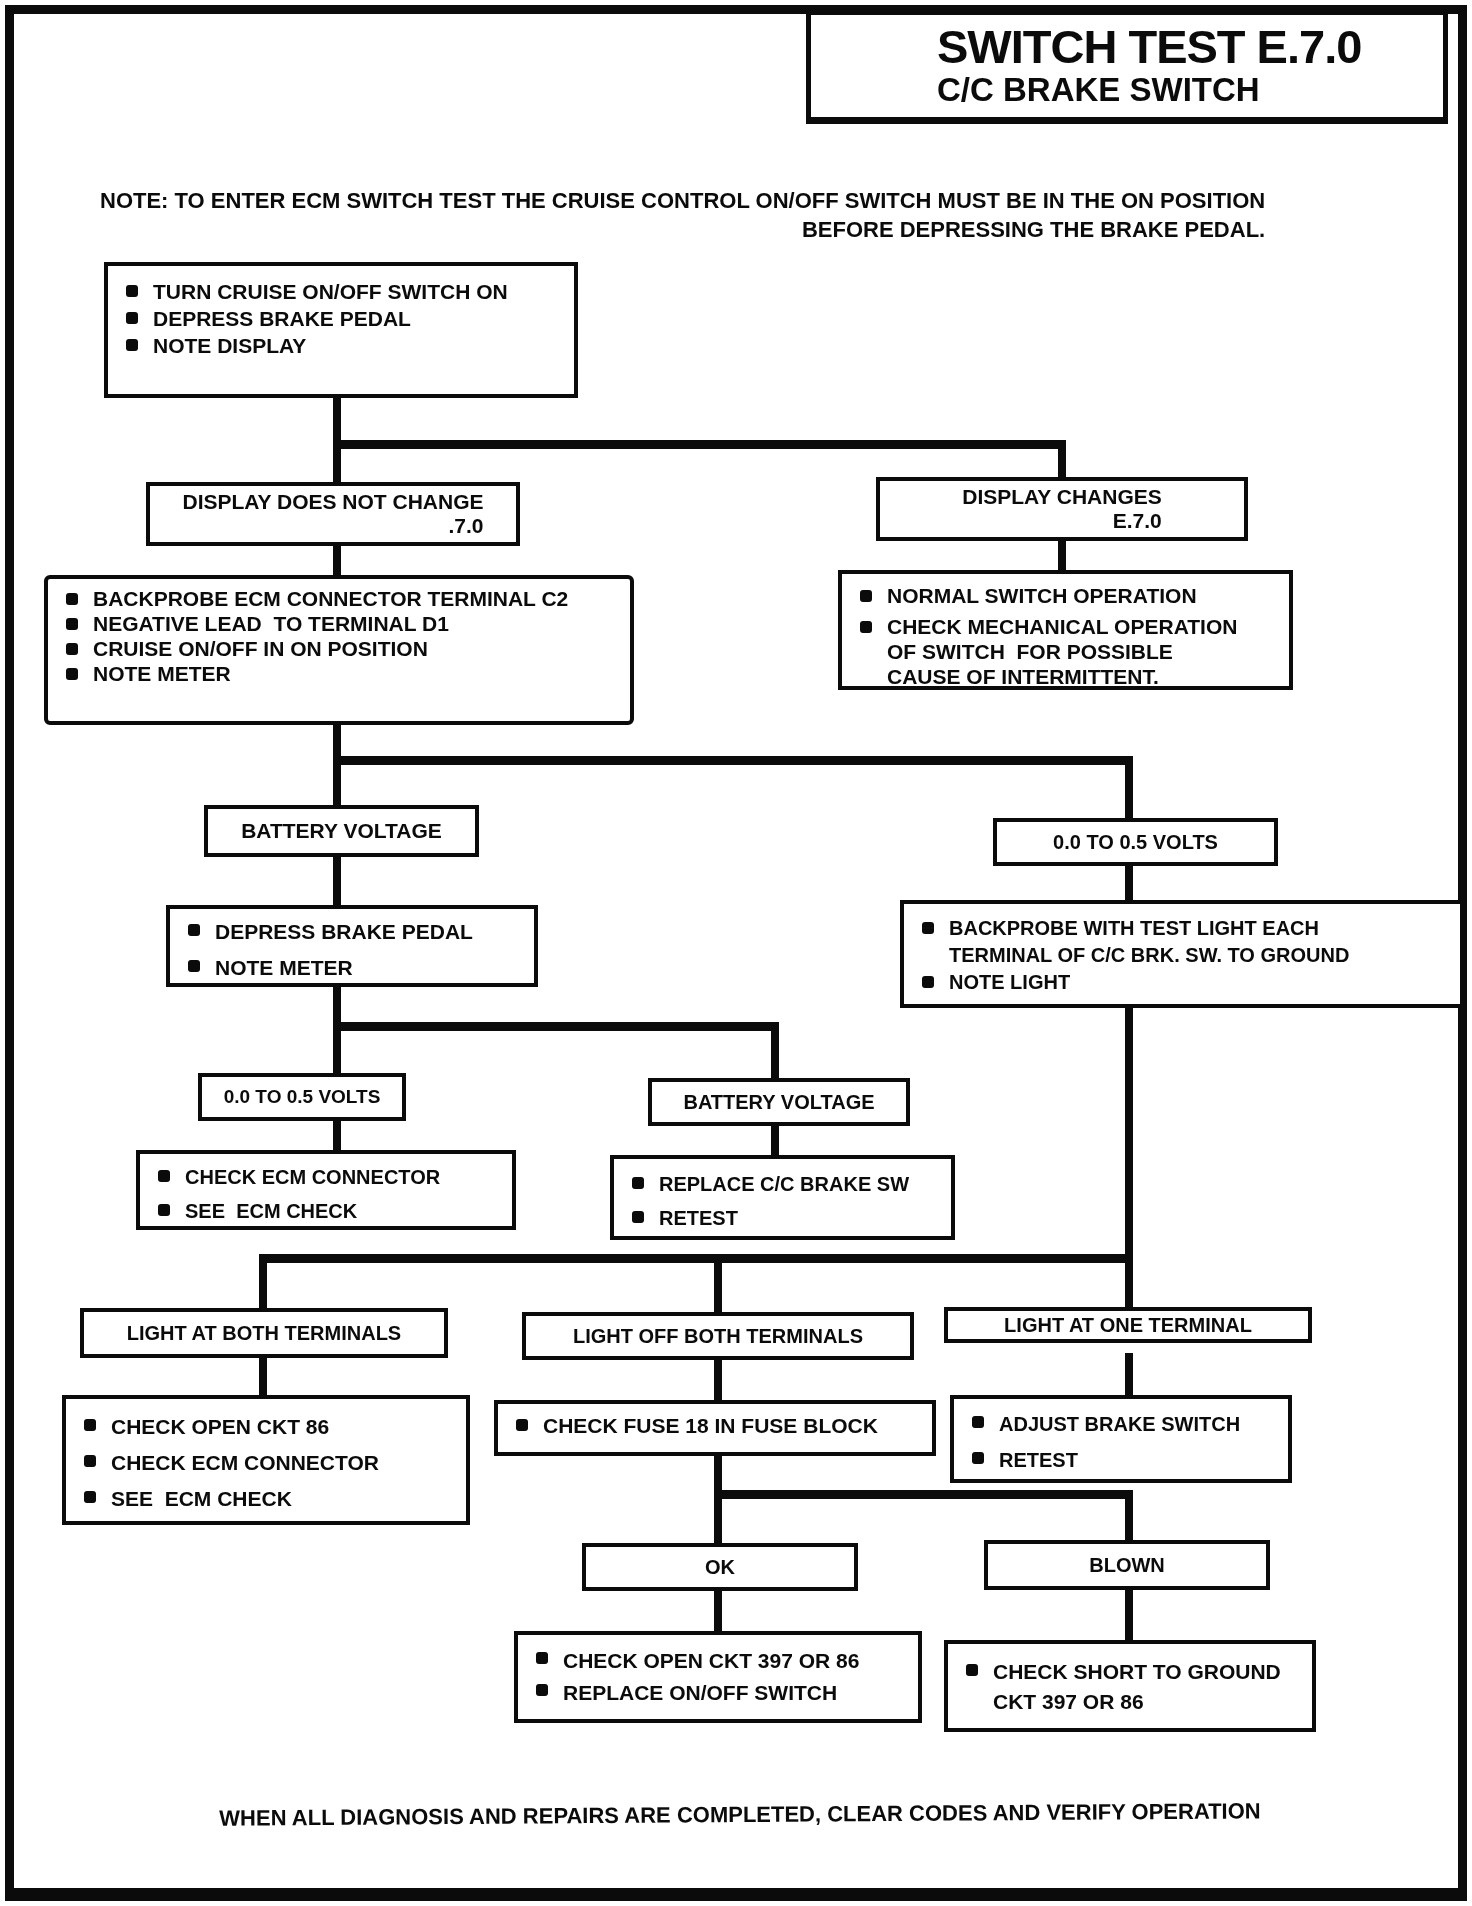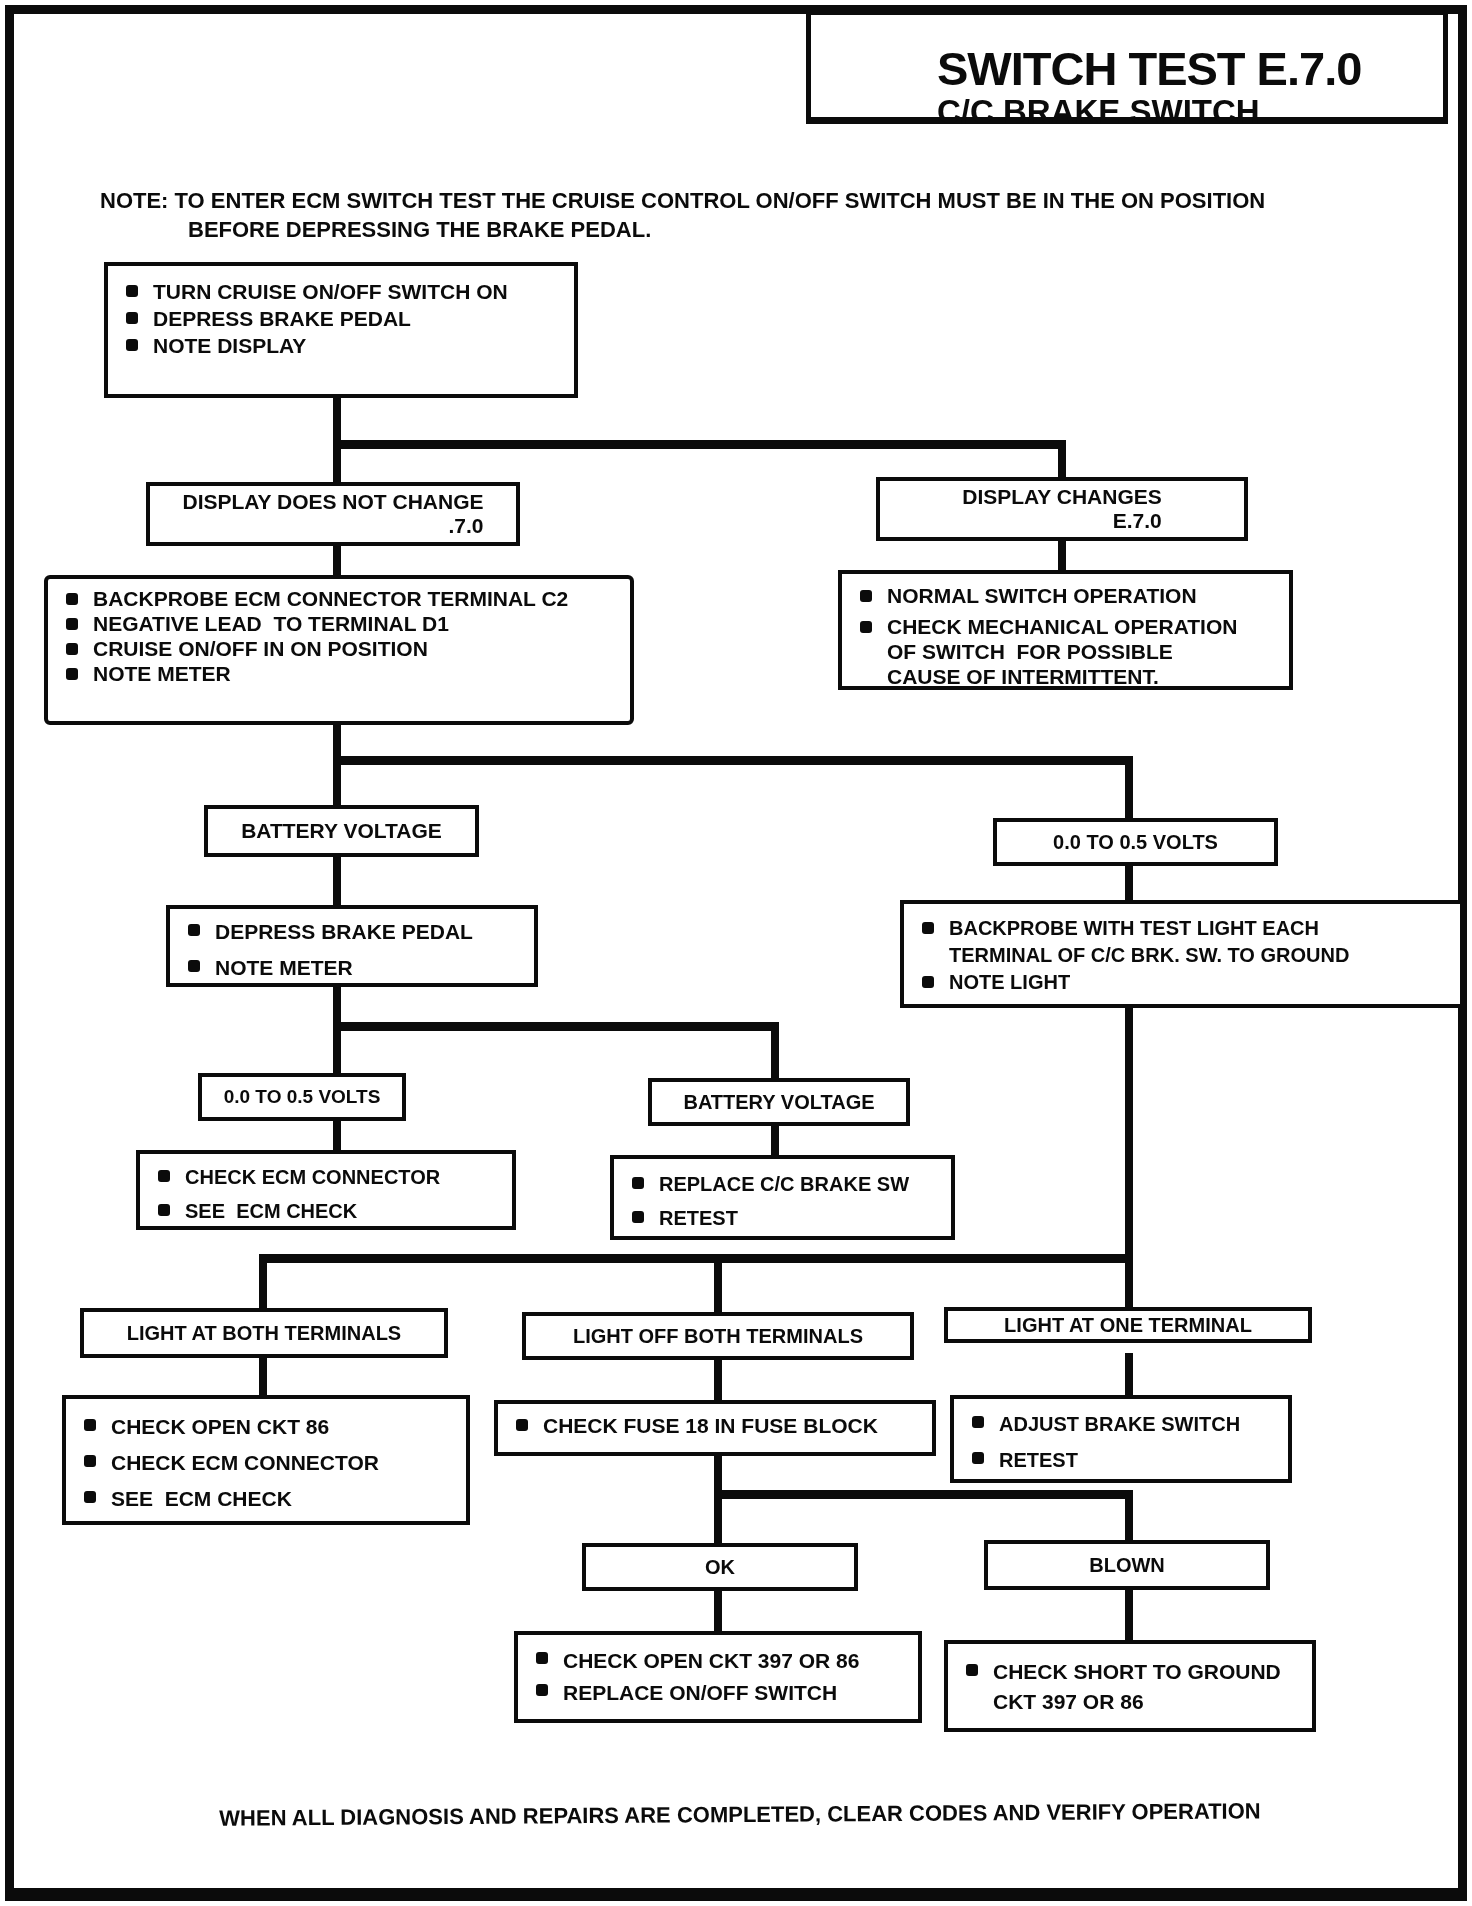--- a/index.html
+++ b/index.html
@@ -15,25 +15,25 @@
     border:9px solid var(--ink,#0b0b0b);
     border-bottom-width:13px;
     pointer-events:none;
   }
   .title-box {
     position:absolute; left:806px; top:10px; width:642px; height:114px;
     border:5px solid var(--ink); border-bottom-width:7px;
     background:var(--paper); box-sizing:border-box;
     padding:8px 0 0 126px;
   }
-  .title { font-size:47px; font-weight:bold; line-height:1.02; letter-spacing:-1px; white-space:pre;margin-top:22px; }
+  .title { font-size:47px; font-weight:bold; line-height:1.02; letter-spacing:-1px; white-space:pre; }
   .subtitle { font-size:33px; font-weight:bold; line-height:1.15; letter-spacing:0px; white-space:pre; }
 
   .note { position:absolute; left:100px; top:186px; font-size:22px; font-weight:bold; line-height:29px; }
-  .note .l2 { margin-left:88px; }
+  .note .l2 { margin-left:88px;text-align:right; }
 
   .box {
     position:absolute; border:4px solid var(--ink); background:var(--paper);
     box-sizing:border-box; font-weight:bold; font-size:21px;
   }
   .center { display:flex; align-items:center; justify-content:center; text-align:right; }
   .bullets { padding:10px 14px 6px 18px; line-height:27px; }
   .bi { display:flex; align-items:flex-start; }
   .dot { width:12px; height:12px; border-radius:3px; background:var(--ink); margin:7px 15px 0 0; flex:0 0 auto; }
   .bt { display:block; min-width:0; }

